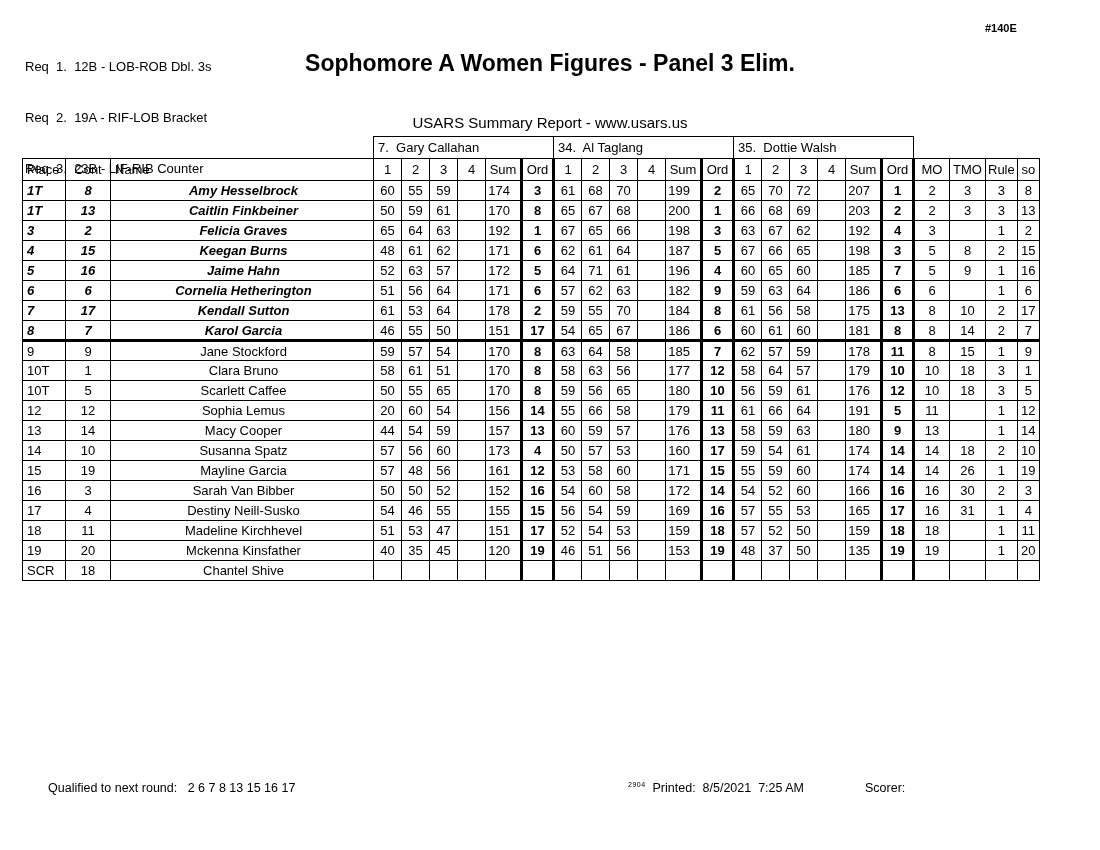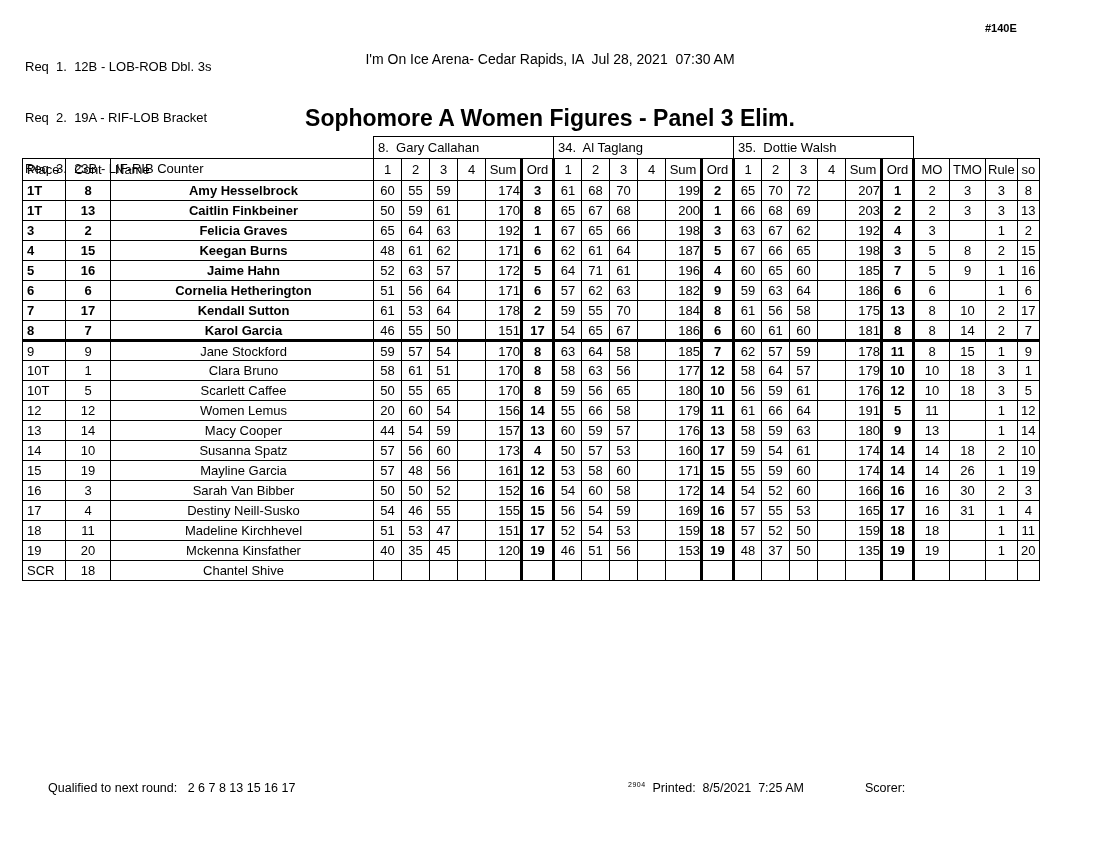--- a/index.html
+++ b/index.html
@@ -17,45 +17,45 @@
   .docnum { position:absolute; left:985px; top:22px; width:90px; font-size:11px; font-weight:bold; }
 
   table { position:absolute; left:22px; top:136px; border-collapse:collapse; table-layout:fixed; }
   td { border:1px solid #000; font-size:13px; height:20px; padding:0 2px;
        overflow:hidden; white-space:pre; vertical-align:middle; }
   tr.judge-row td { height:22px; font-size:13px; }
   tr.colhead-row td { height:22px; }
   td.nob { border:none; }
   td.c { text-align:center; }
   td.l { text-align:left; padding-left:4px; }
-  td.r { text-align:right; padding-right:0; }
+  td.r { text-align:right; padding-right:10px; }
   td.ord { border-left:3px solid #000; border-right:3px solid #000; font-weight:bold; text-align:center; }
   td.ordh { border-left:3px solid #000; border-right:3px solid #000; text-align:center; }
-  tr.qual td.id { font-weight:bold; }
+  tr.qual td.id { font-weight:bold;font-style:italic; }
   tr.cut td { border-bottom:3px solid #000; }
   td.name { padding-left:5px;text-align:center; }
 
   .footer-line { position:absolute; top:781px; font-size:12.5px; white-space:pre; }
   .f-qual { left:30px;margin-left:18px; }
   .f-printed { left:628px; }
   .f-scorer { left:865px; }
   .tinysup { font-size:7px; vertical-align:super; letter-spacing:0.5px; }
 </style>
 </head>
 <body>
 
 <div class="reqs">
   <div>Req  1.  12B - LOB-ROB Dbl. 3s</div>
   <div>Req  2.  19A - RIF-LOB Bracket</div>
   <div>Req  3.  23B - LIF-RIB Counter</div>
 </div>
 
 <div class="titleblock">
-  <div class="t2">I'm On Ice Arena- Cedar Rapids, IA  Jul 28, 2021  07:30 AM</div>
   <div class="t3">Sophomore A Women Figures - Panel 3 Elim.</div>
+  <div class="t4">USARS Summary Report - www.usars.us</div>
 </div>
 
 <div class="docnum">#140E</div>
 
 <table id="results-table">
   <colgroup>
     <col style="width:43px">
       <col style="width:45px">
       <col style="width:263px">
     <col style="width:28px">
@@ -77,21 +77,21 @@
       <col style="width:36px">
       <col style="width:32px">
     <col style="width:36px">
       <col style="width:36px">
       <col style="width:28px">
       <col style="width:22px">
   </colgroup>
   <tbody>
       <tr class="judge-row">
         <td class="nob" colspan="3"></td>
-        <td class="l" colspan="6">8.  Gary Callahan</td>
+        <td class="l" colspan="6">7.  Gary Callahan</td>
         <td class="l" colspan="6">34.  Al Taglang</td>
         <td class="l" colspan="6">35.  Dottie Walsh</td>
         <td class="nob" colspan="4"></td>
       </tr>
       <tr class="colhead-row">
         <td class="l">Place</td>
         <td class="c">Cont</td>
         <td class="l">Name</td>
         <td class="c">1</td>
         <td class="c">2</td>
@@ -409,21 +409,21 @@
         <td class="r">176</td>
         <td class="ord">12</td>
         <td class="c">10</td>
         <td class="c">18</td>
         <td class="c">3</td>
         <td class="c">5</td>
       </tr>
       <tr>
         <td class="l id">12</td>
         <td class="c id">12</td>
-        <td class="l id name">Women Lemus</td>
+        <td class="l id name">Sophia Lemus</td>
         <td class="c">20</td>
         <td class="c">60</td>
         <td class="c">54</td>
         <td class="c"></td>
         <td class="r">156</td>
         <td class="ord">14</td>
         <td class="c">55</td>
         <td class="c">66</td>
         <td class="c">58</td>
         <td class="c"></td>

